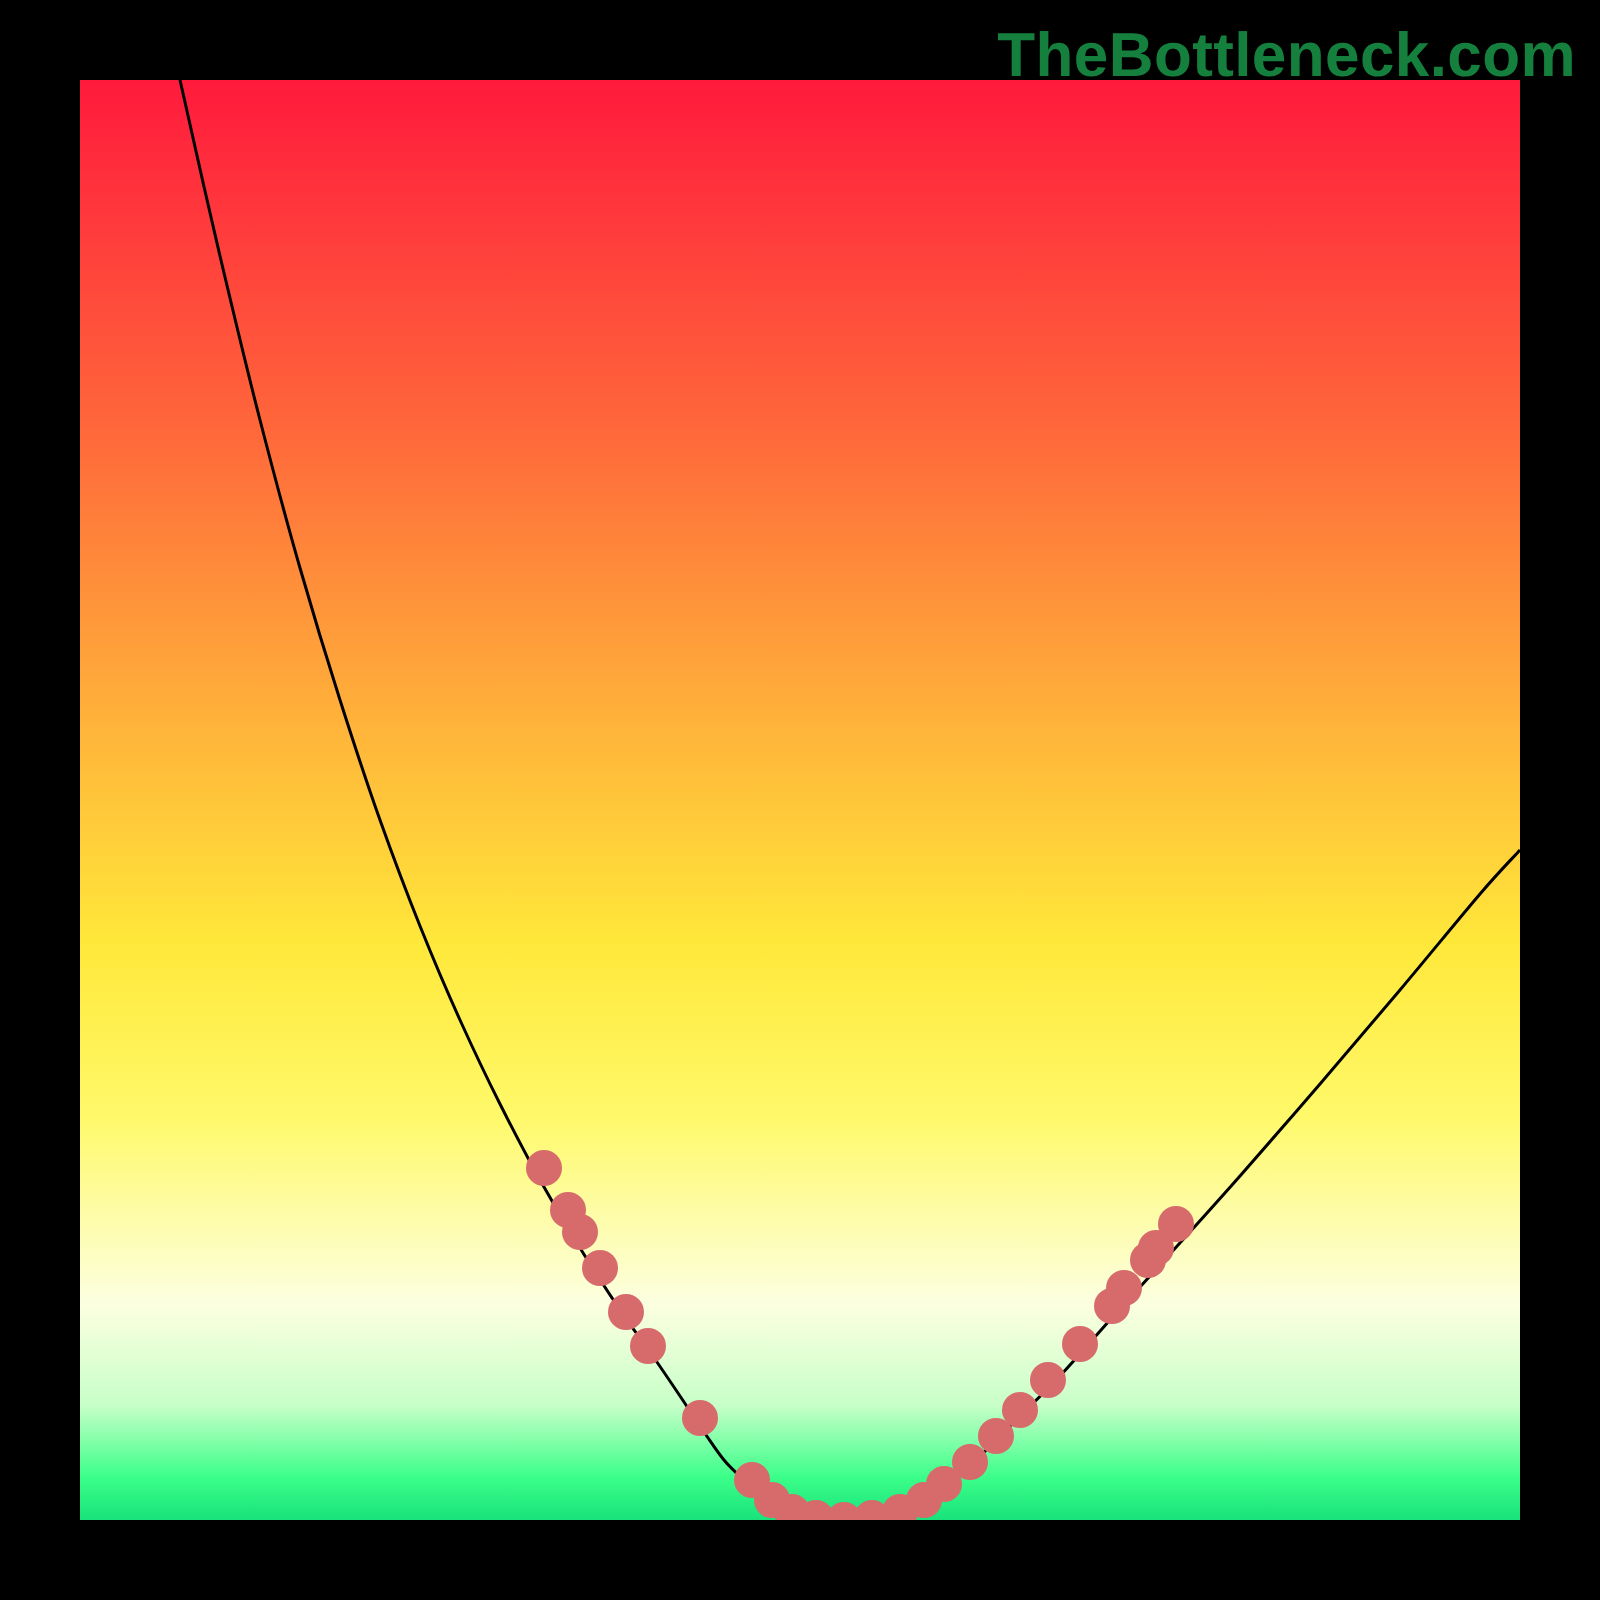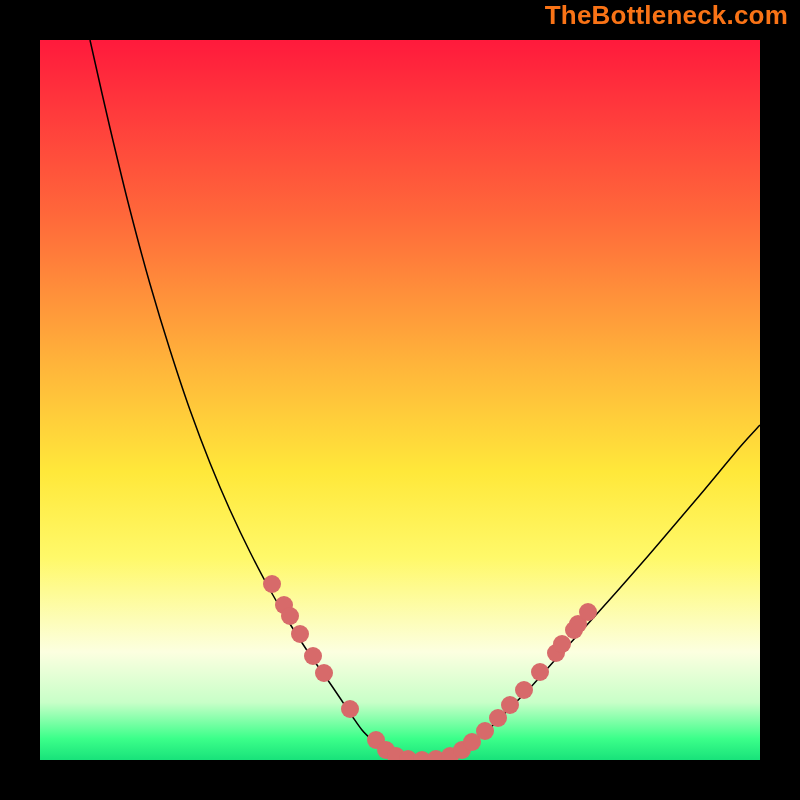--- a/index.html
+++ b/index.html
@@ -38,26 +38,26 @@
   }
   svg.curve {
     position: absolute;
     left: 0;
     top: 0;
     width: 720px;
     height: 720px;
   }
   .watermark {
     position: absolute;
-    top: 0;
+    top: 10px;
     right: 12px;
     font-family: Arial, Helvetica, sans-serif;
-    font-size: 26px;
+    font-size: 31px;
     font-weight: 600;
-    color: #f97316;
+    color: #15803d;
     letter-spacing: 0.2px;
   }
 </style>
 </head>
 <body>
 
 <div class="frame">
   <div class="watermark">TheBottleneck.com</div>
   <div class="plot">
     <svg class="curve" viewBox="0 0 720 720" preserveAspectRatio="none">

